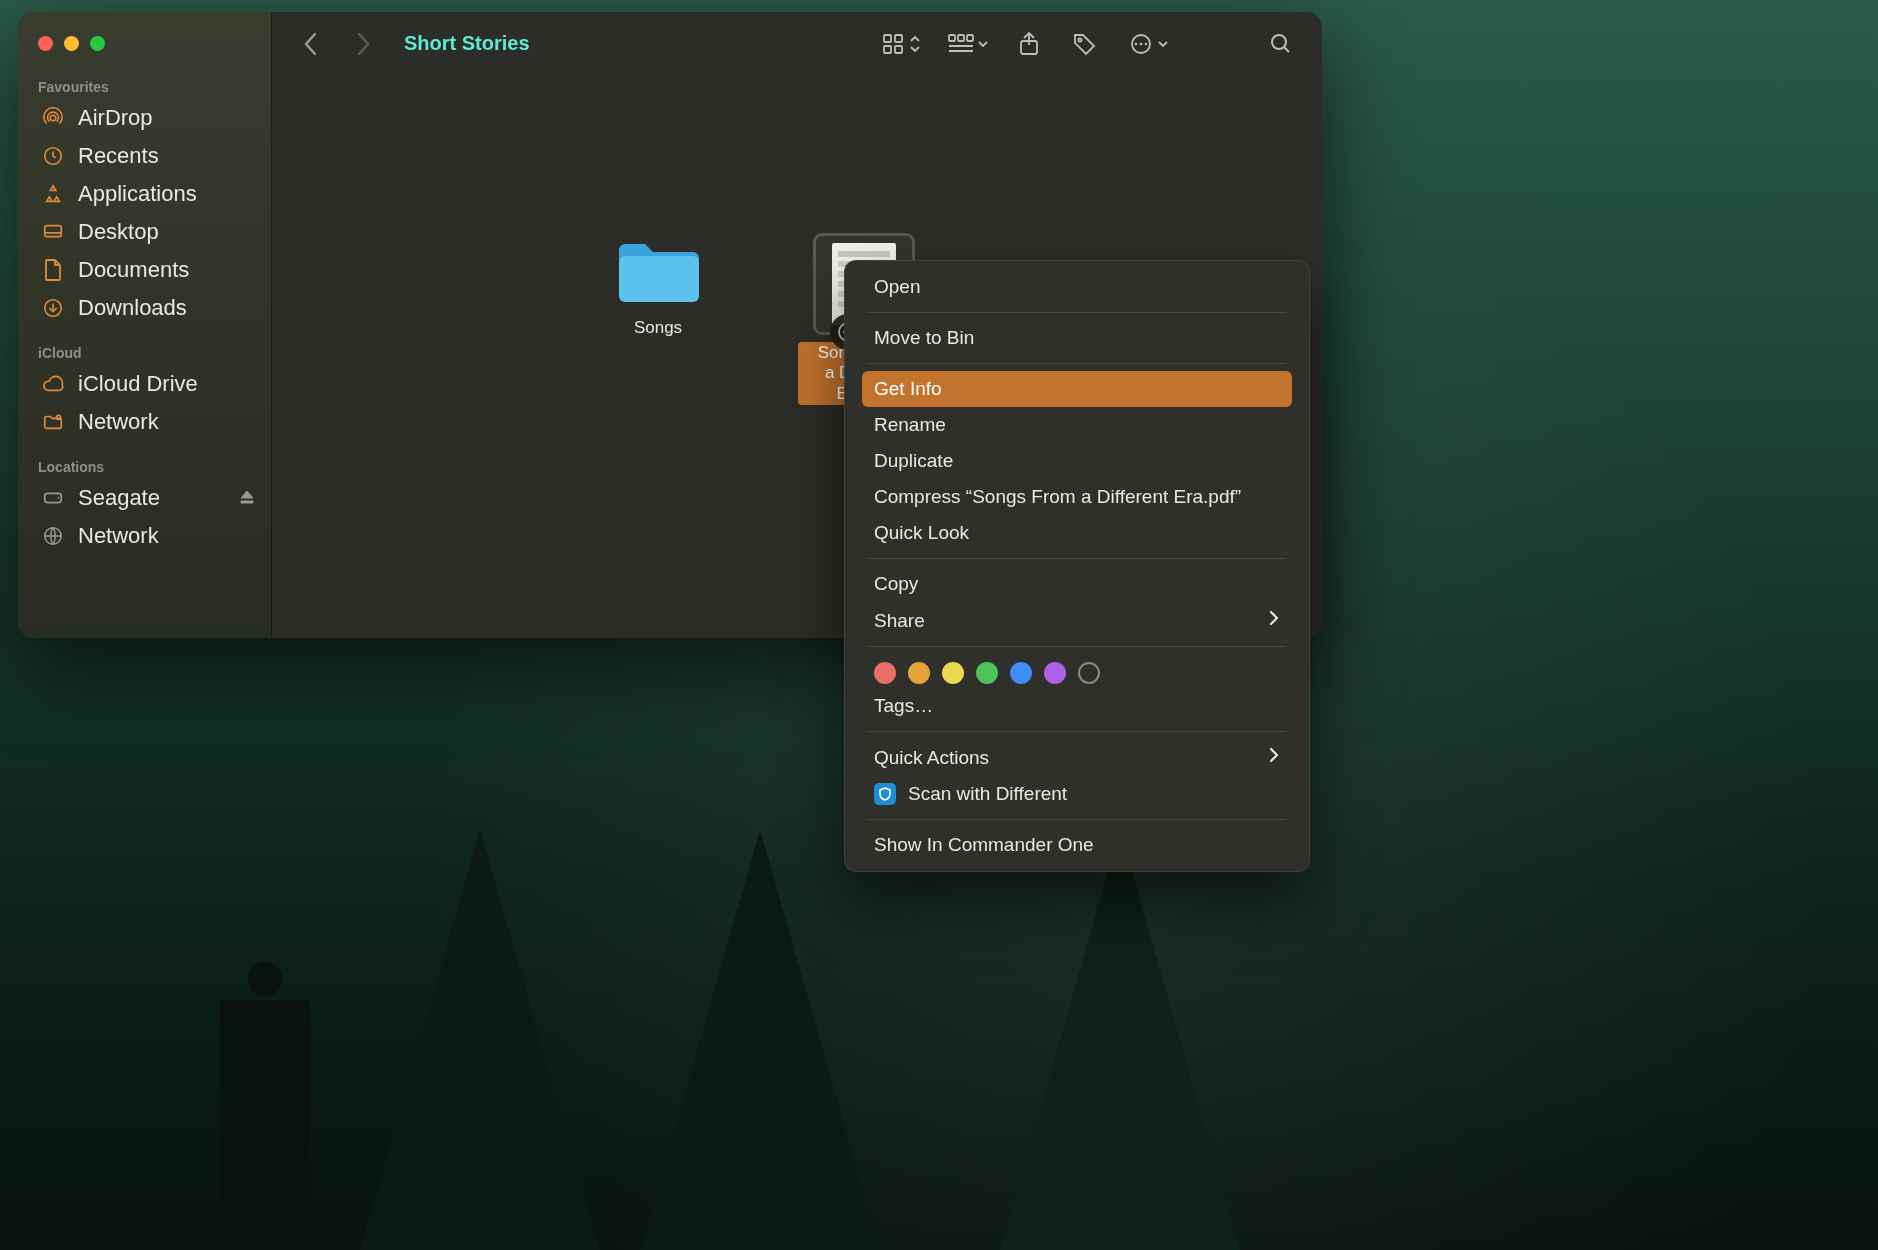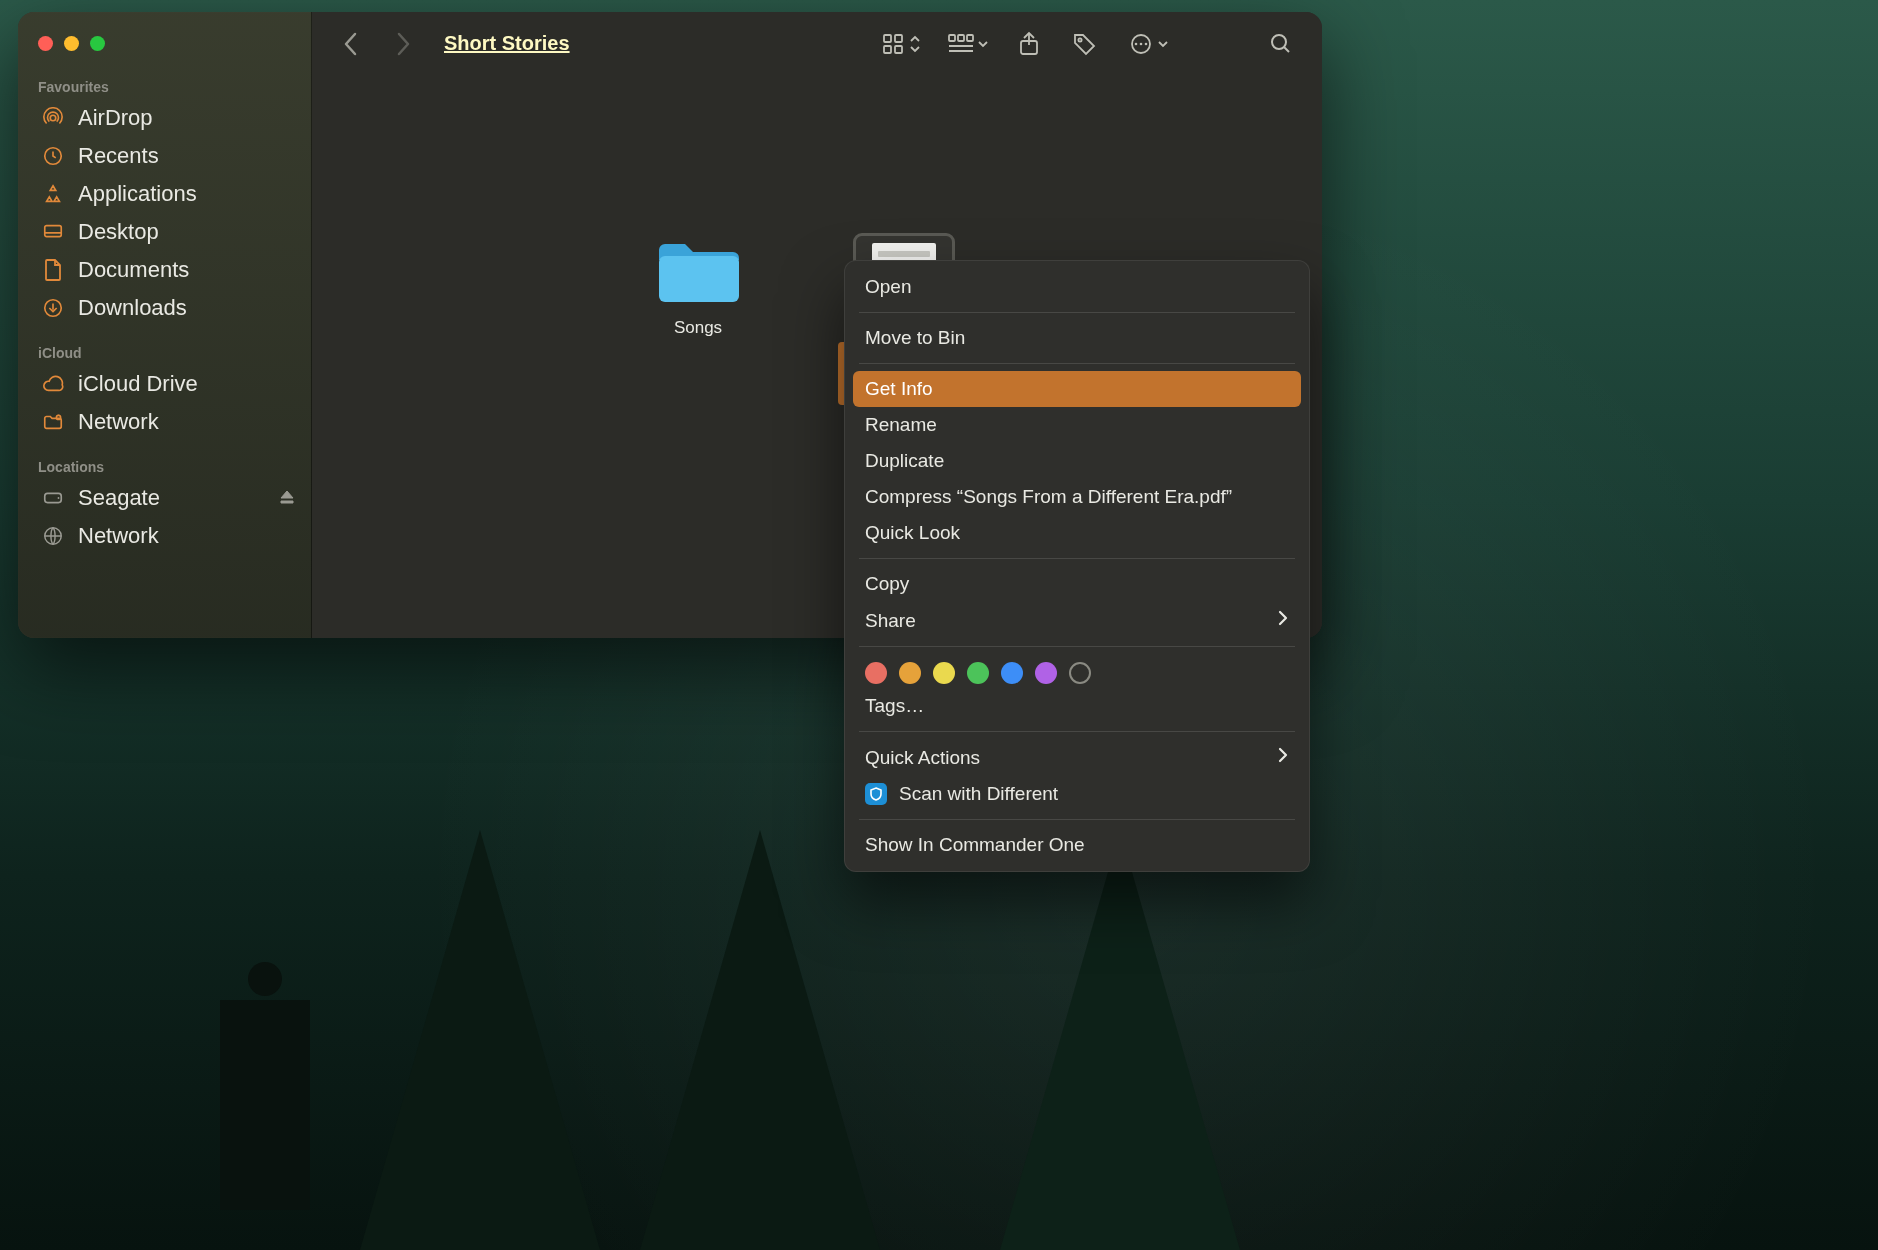--- a/index.html
+++ b/index.html
@@ -11,21 +11,21 @@
     overflow:hidden; position:relative;
   }
   
   .window{
     position:absolute; left:18px; top:12px; width:1304px; height:626px;
     border-radius:16px; background:#2c2c28;
     box-shadow:0 30px 80px rgba(0,0,0,.6),0 0 0 1px rgba(255,255,255,.03) inset;
     display:flex; overflow:hidden;
   }
   .sidebar{
-    width:294px; flex:none;
+    width:254px; flex:none;
     background:linear-gradient(180deg, rgba(58,62,46,.92), rgba(40,44,33,.92));
     border-right:1px solid rgba(0,0,0,.45);
     padding:14px 10px 10px 18px;
     color:#d9d9d4;
   }
   .traffic{ display:flex; gap:11px; padding:10px 4px 20px 2px; }
   .dot{ width:15px; height:15px; border-radius:50%; }
   .dot.red{ background:#ff5f57;} .dot.yellow{background:#ffbd2e;} .dot.green{background:#28c840;}
   .sec-label{ font-size:14px; color:#8f8f87; font-weight:600; padding:8px 0 4px 2px; }
   .side-item{
@@ -42,21 +42,21 @@
   .main{
     flex:1; display:flex; flex-direction:column; background:#2c2c28;
   }
   .toolbar{
     height:64px; display:flex; align-items:center; gap:22px; padding:0 24px;
     border-bottom:1px solid rgba(0,0,0,.0);
   }
   .nav-btn{ width:30px; height:40px; display:flex; align-items:center; justify-content:center; }
   .nav-btn svg{ stroke:#9a9a92; }
   .nav-btn.dim svg{ opacity:.45; }
-  .title{ font-size:20px; font-weight:700; color:#fef9c3; margin-left:4px;text-decoration:underline; }
+  .title{ font-size:20px; font-weight:700; color:#5eead4; margin-left:4px; }
   .tool-spacer{ flex:1; }
   .tool-icon{ width:34px; height:34px; display:flex; align-items:center; justify-content:center; }
   .tool-icon svg{ stroke:#bfbfb6; fill:none; }
   .tool-group{ display:flex; align-items:center; gap:2px; }
   .group-caret{ width:14px; margin-left:-4px; }
 
   .content{
     flex:1; position:relative; padding:40px 40px; color:#e9e9e3;
   }
   .file-grid{ display:flex; gap:74px; position:absolute; left:320px; top:160px; }
@@ -71,21 +71,21 @@
   .doc-page::before{ content:""; position:absolute; top:8px; left:6px; right:6px; height:6px; background:#c9c9c3; border-radius:1px; box-shadow:0 10px 0 #d2d2cc,0 20px 0 #d2d2cc,0 30px 0 #d2d2cc,0 40px 0 #d2d2cc,0 50px 0 #d2d2cc;}
   .doc-back{ position:absolute; left:14px; bottom:-18px; width:36px; height:36px; border-radius:50%; background:rgba(30,30,28,.9); display:flex; align-items:center; justify-content:center;}
   .flabel{ font-size:17px; text-align:center; line-height:1.2; }
   .flabel.sel{ background:#c2732d; border-radius:4px; padding:1px 6px; color:#fff; }
 
   
   .menu{
     position:absolute; left:844px; top:260px; width:466px;
     background:#2f2f2c; border:1px solid rgba(255,255,255,.08);
     border-radius:12px; box-shadow:0 30px 60px rgba(0,0,0,.55);
-    padding:8px 0; color:#e9e9e3; font-size:19px;
+    padding:8px 9px; color:#e9e9e3; font-size:19px;
   }
   .menu .mi{
     padding:7px 20px; display:flex; align-items:center; gap:12px; cursor:default;
   }
   .menu .mi .arrow{ margin-left:auto; }
   .menu .mi.hover{ background:#c2732d; color:#ffffff; margin:0 8px; border-radius:6px; padding-left:12px; padding-right:12px;}
   .menu hr{ border:none; border-top:1px solid rgba(255,255,255,.12); margin:7px 14px; }
   .tag-row{ display:flex; gap:12px; padding:8px 20px 4px 20px; }
   .tag-dot{ width:22px; height:22px; border-radius:50%; }
   .tag-dot.outline{ background:transparent; border:2px solid #8a8a82; }

